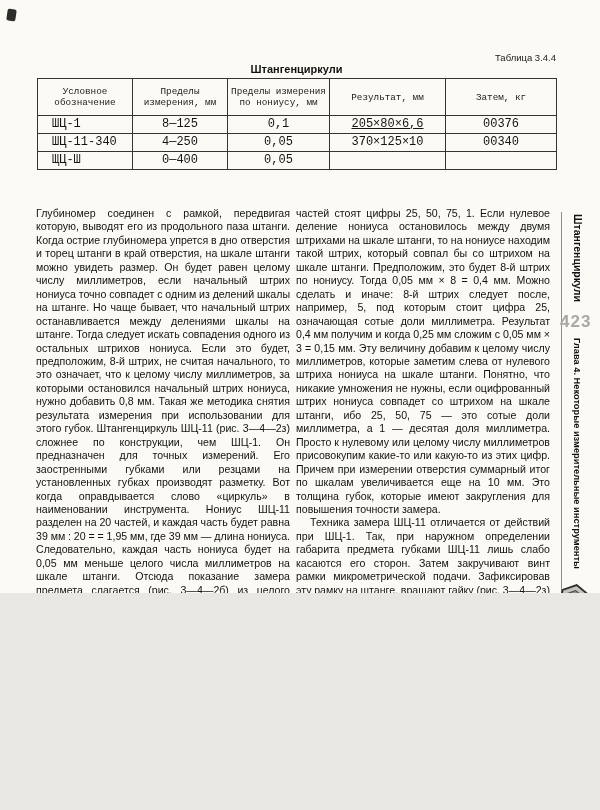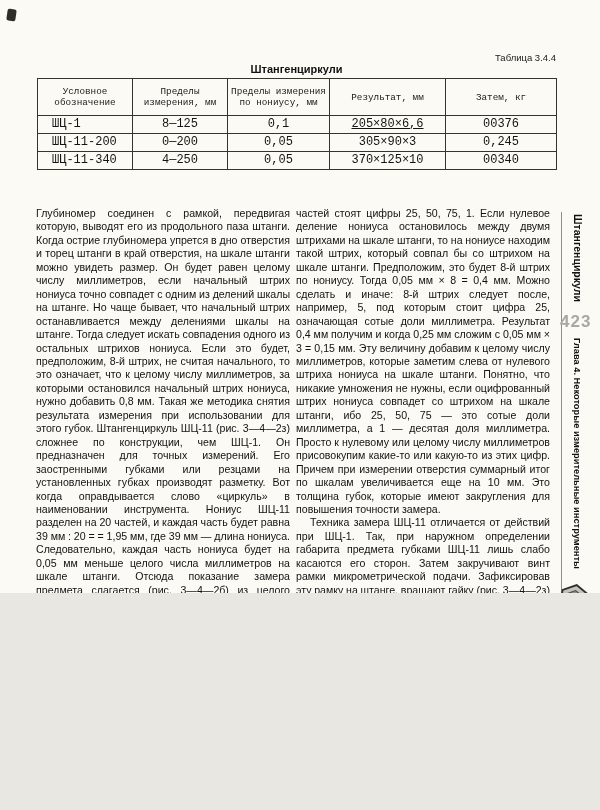--- a/index.html
+++ b/index.html
@@ -99,32 +99,32 @@
     </thead>
     <tbody>
       <tr>
         <td class="c0">ШЦ-1</td>
         <td>8—125</td>
         <td>0,1</td>
         <td class="u">205×80×6,6</td>
         <td>00376</td>
       </tr>
       <tr>
-        <td class="c0">ШЦ-11-200</td>
-        <td>0—200</td>
-        <td>0,05</td>
-        <td>305×90×3</td>
-        <td>0,245</td>
-      </tr>
-      <tr>
         <td class="c0">ШЦ-11-340</td>
         <td>4—250</td>
         <td>0,05</td>
         <td>370×125×10</td>
         <td>00340</td>
+      </tr>
+      <tr>
+        <td class="c0">ЩЦ-Ш</td>
+        <td>0—400</td>
+        <td>0,05</td>
+        <td></td>
+        <td></td>
       </tr>
     </tbody>
   </table>
 
   <div class="columns">
     <div class="col">
       <p>Глубиномер соединен с рамкой, передвигая которую, выводят его из продольного паза штанги. Когда острие глубиномера упрется в дно отверстия и торец штанги в край отверстия, на шкале штанги можно увидеть размер. Он будет равен целому числу миллиметров, если начальный штрих нониуса точно совпадет с одним из делений шкалы на штанге. Но чаще бывает, что начальный штрих останавливается между делениями шкалы на штанге. Тогда следует искать совпадения одного из остальных штрихов нониуса. Если это будет, предположим, 8-й штрих, не считая начального, то это означает, что к целому числу миллиметров, за которыми остановился начальный штрих нониуса, нужно добавить 0,8 мм. Такая же методика снятия результата измерения при использовании для этого губок. Штангенциркуль ШЦ-11 (рис. 3—4—2з) сложнее по конструкции, чем ШЦ-1. Он предназначен для точных измерений. Его заостренными губками или резцами на установленных губках производят разметку. Вот когда оправдывается слово «циркуль» в наименовании инструмента. Нониус ШЦ-11 разделен на 20 частей, и каждая часть будет равна 39 мм : 20 = = 1,95 мм, где 39 мм — длина нониуса. Следовательно, каждая часть нониуса будет на 0,05 мм меньше целого числа миллиметров на шкале штанги. Отсюда показание замера предмета слагается (рис. 3—4—2б) из целого числа миллиметров, которые окажутся слева от нулевого штриха нониуса и показаний нониуса. На самом нониусе, начиная с 0, через каждые 5</p>
     </div>
     <div class="col">
       <p>частей стоят цифры 25, 50, 75, 1. Если нулевое деление нониуса остановилось между двумя штрихами на шкале штанги, то на нониусе находим такой штрих, который совпал бы со штрихом на шкале штанги. Предположим, это будет 8-й штрих по нониусу. Тогда 0,05 мм × 8 = 0,4 мм. Можно сделать и иначе: 8-й штрих следует после, например, 5, под которым стоит цифра 25, означающая сотые доли миллиметра. Результат 0,4 мм получим и когда 0,25 мм сложим с 0,05 мм × 3 = 0,15 мм. Эту величину добавим к целому числу миллиметров, которые заметим слева от нулевого штриха нониуса на шкале штанги. Понятно, что никакие умножения не нужны, если оцифрованный штрих нониуса совпадет со штрихом на шкале штанги, ибо 25, 50, 75 — это сотые доли миллиметра, а 1 — десятая доля миллиметра. Просто к нулевому или целому числу миллиметров присовокупим какие-то или какую-то из этих цифр. Причем при измерении отверстия суммарный итог по шкалам увеличивается еще на 10 мм. Это толщина губок, которые имеют закругления для повышения точности замера.</p>

